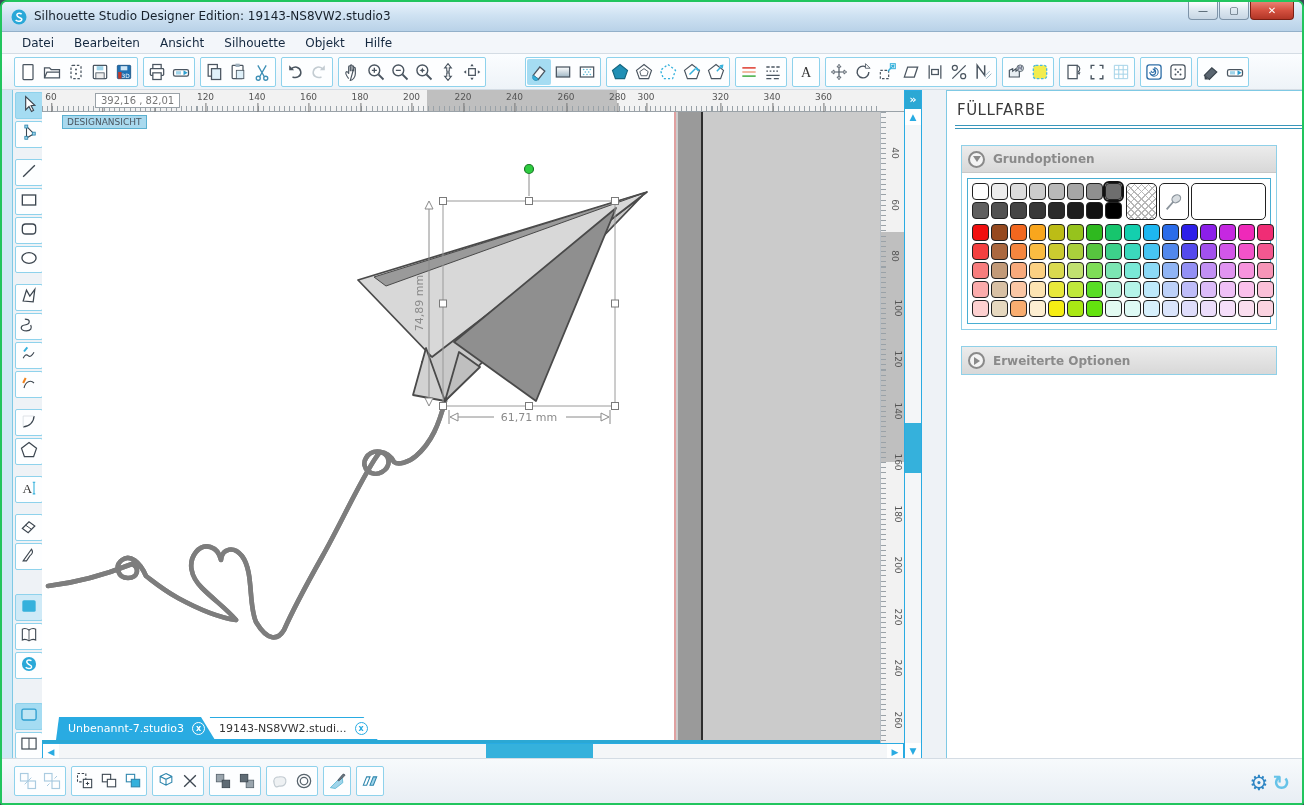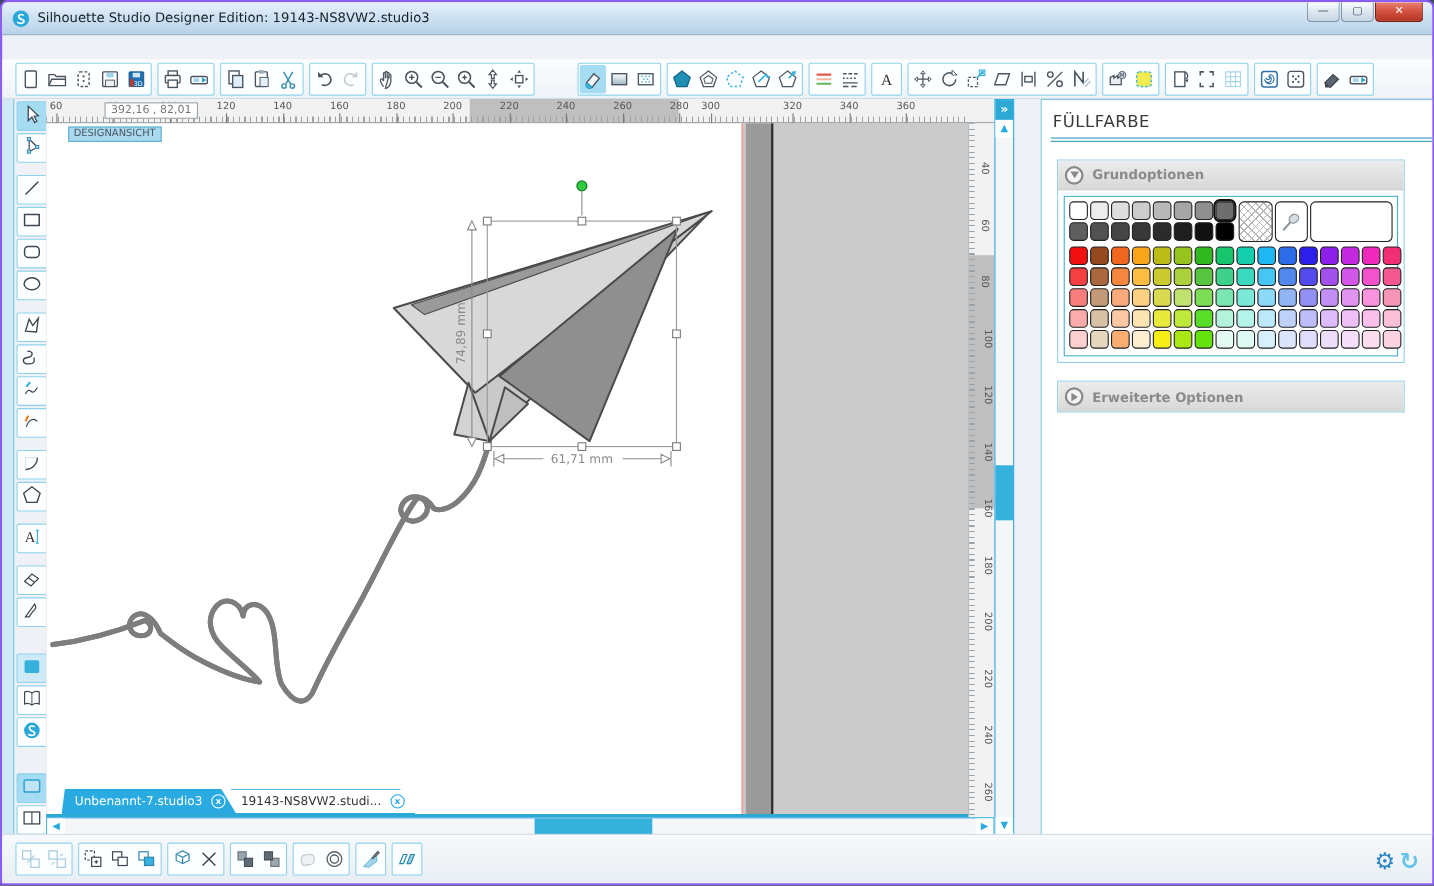--- a/index.html
+++ b/index.html
@@ -1,17 +1,17 @@
 <!DOCTYPE html>
 <html><head>
 <meta charset="utf-8">
 <style>
   * { margin:0; padding:0; box-sizing:border-box; }
   html,body { width:1304px; height:805px; font-family:"DejaVu Sans","Liberation Sans",sans-serif; background:#3a4a58; }
-  .window { position:relative; width:1304px; height:805px; border:2px solid #8b5cf6; border-radius:7px 7px 3px 3px; overflow:hidden; background:#eef2f6;padding-left:12px; }
+  .window { position:relative; width:1304px; height:805px; border:2px solid #22c55e; border-radius:7px 7px 3px 3px; overflow:hidden; background:#eef2f6;padding-left:12px; }
 
   
   .titlebar { position:absolute; left:0; top:0; right:0; height:30px;
     background:linear-gradient(180deg,#e8f2fb 0%,#cfe2f2 45%,#b9d2e8 100%); border-bottom:1px solid #93b0c9; }
   .titlebar .app-icon { position:absolute; left:8px; top:6px; width:18px; height:18px; }
   .titlebar .title { position:absolute; left:32px; top:7px; font-size:12px; color:#17202a; }
   .win-controls { position:absolute; top:0; right:8px; display:flex; }
   .win-btn { width:30px; height:18px; border:1px solid #7d93a8; border-top:none; border-radius:0 0 4px 4px; margin-left:1px;
     background:linear-gradient(180deg,#fdfeff,#dce7f0 50%,#c7d6e4); display:flex; align-items:center; justify-content:center;
     font-size:10px; color:#3a4a58; }
@@ -128,20 +128,28 @@
         </svg>
     </span>
     <span class="title">Silhouette Studio Designer Edition: 19143-NS8VW2.studio3</span>
     <div class="win-controls">
       <div class="win-btn">—</div>
       <div class="win-btn">▢</div>
       <div class="win-btn close">✕</div>
     </div>
   </div>
 
+  <div class="menubar" id="menubar">
+      <div class="menu-item">Datei</div>
+      <div class="menu-item">Bearbeiten</div>
+      <div class="menu-item">Ansicht</div>
+      <div class="menu-item">Silhouette</div>
+      <div class="menu-item">Objekt</div>
+      <div class="menu-item">Hilfe</div>
+    </div>
 
   <div class="toolbar" id="toolbar-top">
       <div class="tb-group">
         <div class="tb-btn">
           <span>
             <svg viewBox="0 0 24 24" width="20" height="20" fill="none">
               <rect x="6" y="3" width="12" height="18" rx="1" fill="#fff" stroke="#4a5560" stroke-width="1.5"></rect>
             </svg>
           </span>
         </div>

